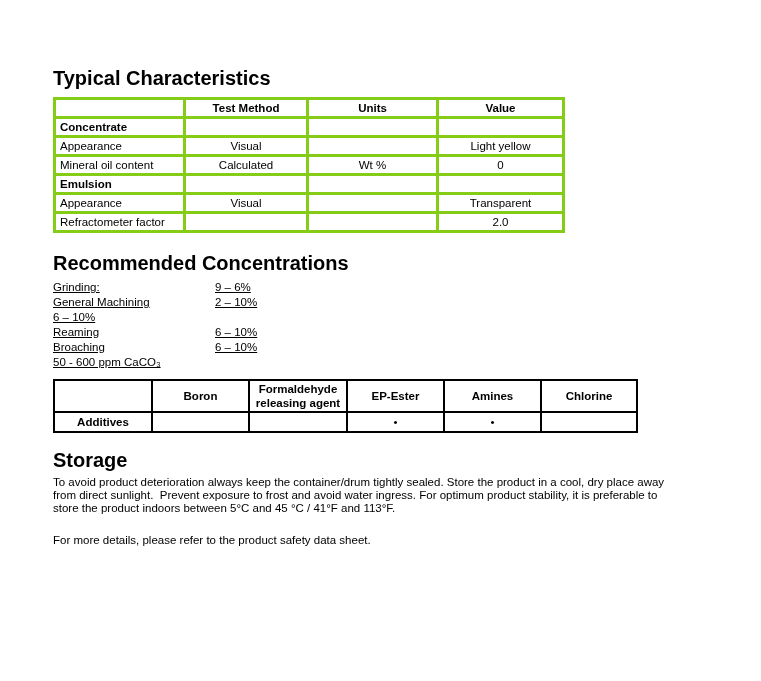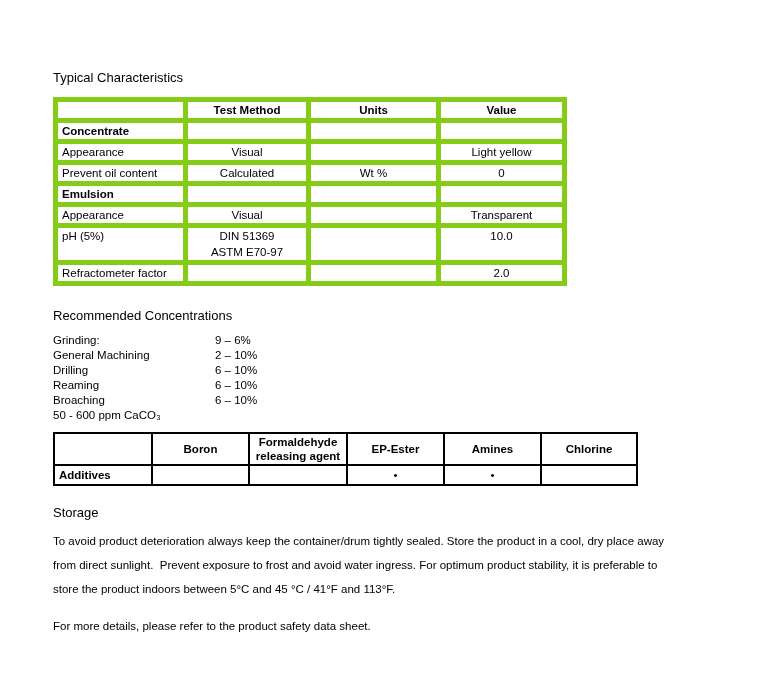--- a/index.html
+++ b/index.html
@@ -9,35 +9,35 @@
     height: 681px;
     background: #ffffff;
     box-sizing: border-box;
     padding: 69px 0 0 53px;
     font-family: "Liberation Sans", "DejaVu Sans", sans-serif;
     color: #000000;
     font-size: 11.5px;
     overflow: hidden;
   }
   .section-title {
-    font-size: 13px;
-    font-weight: normal;
+    font-size: 20px;
+    font-weight: bold;
     line-height: 18px;
     margin: 0;
   }
   #rc-title { margin-top: 21px; }
   #ai-title { margin-top: 18px; }
   #st-title { margin-top: 18px; }
 
   table { border-collapse: collapse; table-layout: fixed; }
 
   
   .tc-table { width: 509px; margin-top: 10px; }
   .tc-table th, .tc-table td {
-    border: 5px solid #84cc16;
+    border: 3px solid #84cc16;
     line-height: 16px;
     height: 16px;
     padding: 0 4px;
     vertical-align: top;
     text-align: center;
     white-space: pre-line;
     overflow: hidden;
     font-size: 11.5px;
   }
   .tc-table th { font-weight: bold; }
@@ -50,31 +50,31 @@
     border: 2px solid #000;
     line-height: 14px;
     padding: 1px 4px;
     vertical-align: middle;
     text-align: center;
     overflow: hidden;
     font-size: 11.5px;
   }
   .ai-table th { font-weight: bold; height: 28px; }
   .ai-table td { height: 16px; line-height: 16px; }
-  .ai-table .first-col { text-align: left; font-weight: bold; }
-
-  
-  .conc-list { margin-top: 8px; }
+  .ai-table .first-col { text-align: center; font-weight: bold; }
+
+  
+  .conc-list { margin-top: 8px; text-decoration: underline; }
   .conc-row { display: flex; line-height: 15px; }
   .conc-label { width: 162px; flex: 0 0 162px; }
 
   
   .storage-para {
     margin: 7px 0 12px 0;
-    line-height: 24px;
+    line-height: 13px;
     white-space: pre-wrap;
     max-width: 700px;
   }
   .storage-note { margin: 18px 0 0 0; line-height: 15px; }
 </style>
 </head>
 <body>
 
 <div class="page">
 
@@ -102,66 +102,58 @@
         <td></td>
         <td></td>
       </tr>
       <tr>
         <td class="first-col">Appearance</td>
         <td>Visual</td>
         <td></td>
         <td>Light yellow</td>
       </tr>
       <tr>
-        <td class="first-col">Prevent oil content</td>
+        <td class="first-col">Mineral oil content</td>
         <td>Calculated</td>
         <td>Wt %</td>
         <td>0</td>
       </tr>
       <tr>
         <td class="first-col bold">Emulsion</td>
         <td></td>
         <td></td>
         <td></td>
       </tr>
       <tr>
         <td class="first-col">Appearance</td>
         <td>Visual</td>
         <td></td>
         <td>Transparent</td>
       </tr>
       <tr>
-        <td class="first-col">pH (5%)</td>
-        <td>DIN 51369
-ASTM E70-97</td>
-        <td></td>
-        <td>10.0</td>
-      </tr>
-      <tr>
         <td class="first-col">Refractometer factor</td>
         <td></td>
         <td></td>
         <td>2.0</td>
       </tr>
     </tbody>
   </table>
 
   <h1 class="section-title" id="rc-title">Recommended Concentrations</h1>
 
   <div class="conc-list">
     <div class="conc-row">
       <span class="conc-label">Grinding:</span>
       <span class="conc-value">9 – 6%</span>
     </div>
     <div class="conc-row">
       <span class="conc-label">General Machining</span>
       <span class="conc-value">2 – 10%</span>
     </div>
     <div class="conc-row">
-      <span class="conc-label">Drilling</span>
       <span class="conc-value">6 – 10%</span>
     </div>
     <div class="conc-row">
       <span class="conc-label">Reaming</span>
       <span class="conc-value">6 – 10%</span>
     </div>
     <div class="conc-row">
       <span class="conc-label">Broaching</span>
       <span class="conc-value">6 – 10%</span>
     </div>

